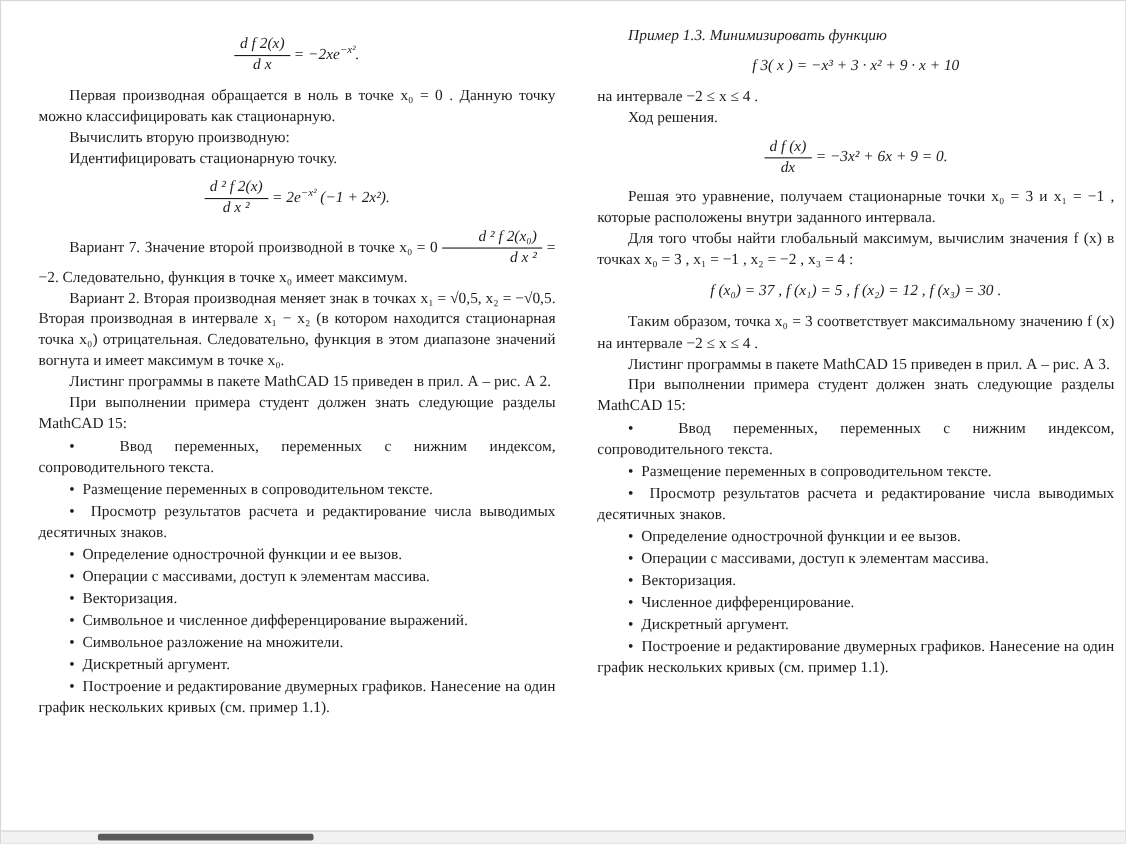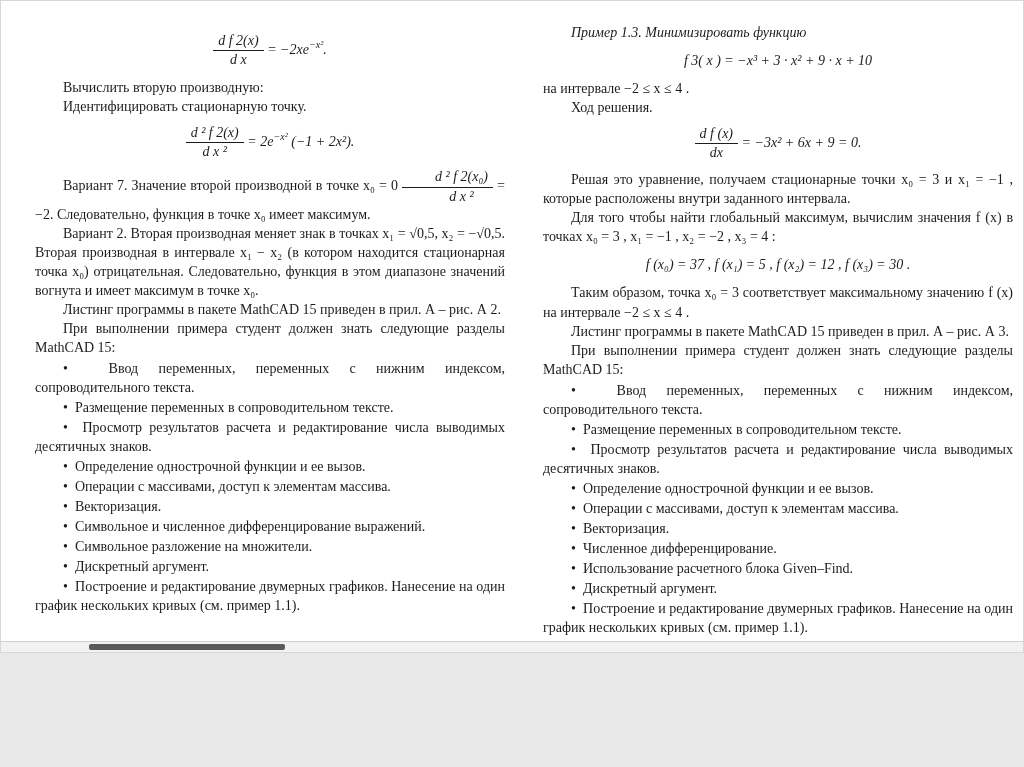--- a/index.html
+++ b/index.html
@@ -1,18 +1,18 @@
 <!DOCTYPE html>
 <html><head>
 <meta charset="utf-8">
 <style>
   html,body{margin:0;padding:0;background:#e9e9e9;}
   .slide{
     position:relative;
-    width:1024px;height:653px;
+    width:1024px;height:767px;
     margin:0 auto;
     background:#ffffff;
     border:1px solid #d7d7d7;
     box-sizing:border-box;
     overflow:hidden;
     font-family:"Liberation Serif","DejaVu Serif",serif;
     color:#1c1c1c;
     font-size:14px;
     line-height:1.36;
   }
@@ -49,21 +49,21 @@
     border-bottom:1px solid #1c1c1c;
     padding:0 5px 1px 5px;
     line-height:1.15;
   }
   .frac .den{
     display:block;
     padding:1px 5px 0 5px;
     line-height:1.15;
   }
   sup{font-size:0.72em;line-height:0;margin-top:12px;}
-  .itl{font-style:italic;}
+  .itl{font-style:italic;text-align:right;}
   ul.bullets{
     margin:2px 0 0 0;
     padding:0;
     list-style:none;
   }
   ul.bullets li{
     margin:1px 0;
     text-align:justify;
     text-indent:28px;
   }
@@ -100,20 +100,21 @@
     <div class="col">
 
       <div class="formula formula-left">
         <span class="frac">
           <span class="num">d f 2(x)</span>
           <span class="den">d x</span>
         </span>
         <span>= −2xe</span><sup>−x²</sup><span>.</span>
       </div>
 
+      <p class="p">Первая производная обращается в ноль в точке  x₀ = 0 . Данную точку можно классифицировать как стационарную.</p>
       <p class="p">Вычислить вторую производную:</p>
       <p class="p">Идентифицировать стационарную точку.</p>
 
       <div class="formula">
         <span class="frac">
           <span class="num">d ² f 2(x)</span>
           <span class="den">d x ²</span>
         </span>
         <span>= 2e</span><sup>−x²</sup><span> (−1 + 2x²).</span>
       </div>
@@ -172,21 +173,20 @@
       <p class="p">При выполнении примера студент должен знать следующие разделы MathCAD 15:</p>
 
       <ul class="bullets">
         <li>Ввод переменных, переменных с нижним индексом, сопроводительного текста.</li>
         <li>Размещение переменных в сопроводительном тексте.</li>
         <li>Просмотр результатов расчета и редактирование числа выводимых десятичных знаков.</li>
         <li>Определение однострочной функции и ее вызов.</li>
         <li>Операции с массивами, доступ к элементам массива.</li>
         <li>Векторизация.</li>
         <li>Численное дифференцирование.</li>
-        <li>Использование расчетного блока Given–Find.</li>
         <li>Дискретный аргумент.</li>
         <li>Построение и редактирование двумерных графиков. Нанесение на один график нескольких кривых (см. пример 1.1).</li>
       </ul>
     </div>
 
   </div>
 
   <div class="scroll-track">
     <div class="scroll-thumb"></div>
   </div>

